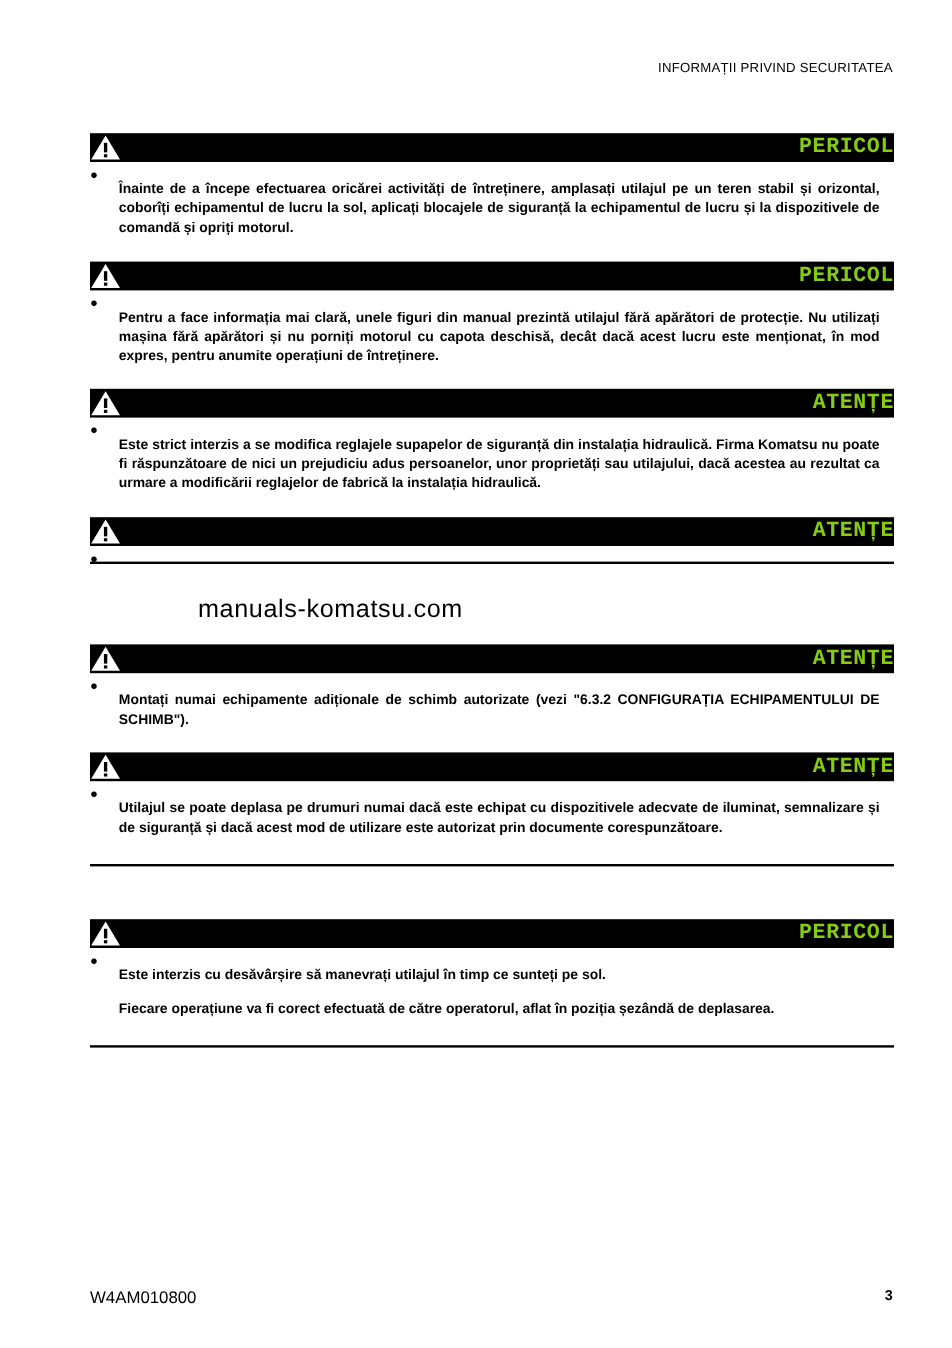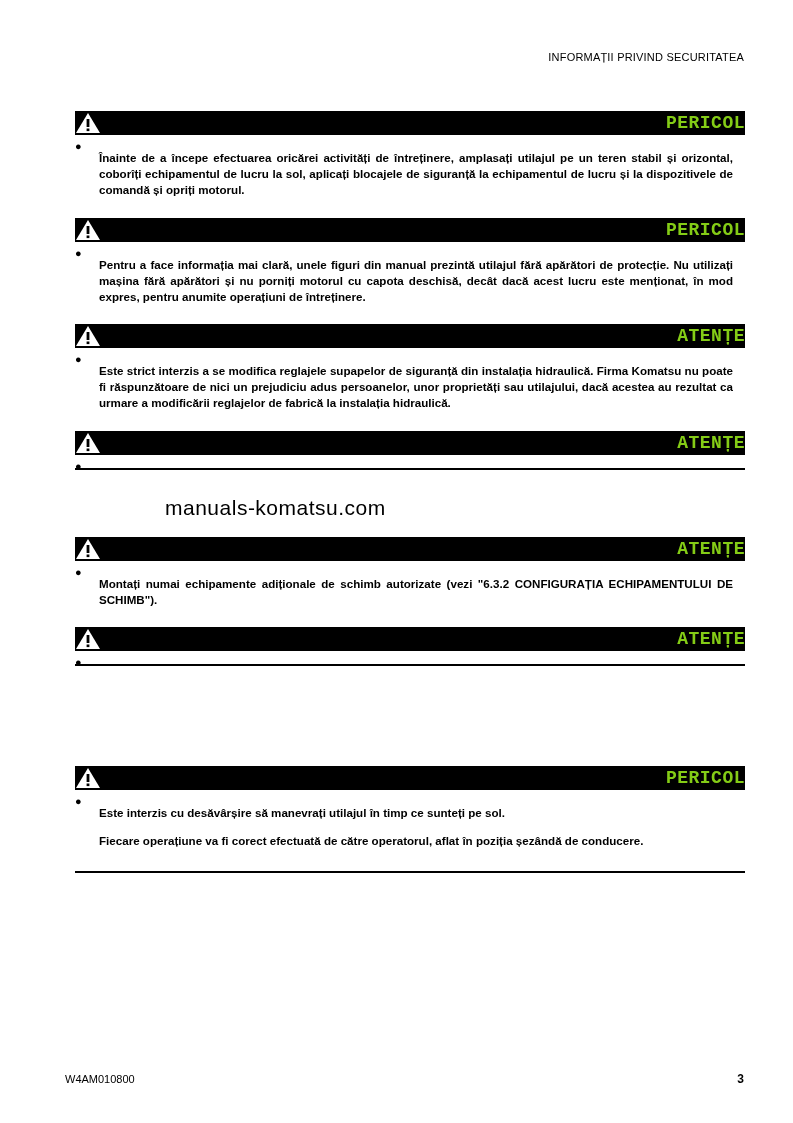--- a/index.html
+++ b/index.html
@@ -10,21 +10,21 @@
     .banner { height:24px; background:#000; color:#84cc16; display:flex; align-items:center; justify-content:space-between;font-family:Liberation Mono, monospace; }
     .banner .icon { width:26px; height:22px; margin-right:10px; display:inline-block; }
     .banner .label { font-size:18px; font-weight:bold; letter-spacing:0.5px; }
     .body { position:relative; padding:3px 0 6px 12px; font-size:11.6px; line-height:16px; font-weight:bold;
             text-align:justify; font-family:"Liberation Sans Narrow","Liberation Sans", sans-serif; }
     .body p { margin:12px; }
     .bullet { position:absolute; left:0; top:3px; font-size:11px; }
     .rule { height:2px; background:#000; margin-top:4px; }
     .watermark { position:absolute; left:165px; top:473px; font-size:21px; color:#000; font-weight:normal;
                  letter-spacing:0.5px; pointer-events:none;margin-top:23px; }
-    .footer-code { position:absolute; left:65px; top:1073px; font-size:11px; }
+    .footer-code { position:absolute; left:75px; top:1073px; font-size:14px; }
     .footer-page { position:absolute; right:49px; top:1072px; font-size:12px; font-weight:bold; }
   </style>
 </head>
 <body>
 
 <div class="header-title">INFORMAȚII PRIVIND SECURITATEA</div>
 
 <div class="block" style="top:111px;">
   <div class="banner">
     <svg class="icon" viewBox="0 0 26 22">
@@ -108,37 +108,38 @@
   <div class="banner">
     <svg class="icon" viewBox="0 0 26 22">
         <polygon points="13,1 25,21 1,21" fill="#fff"></polygon>
         <rect x="11.6" y="7" width="2.8" height="8" fill="#000"></rect>
         <rect x="11.6" y="16.5" width="2.8" height="2.6" fill="#000"></rect>
       </svg>
     <span class="label">ATENȚE</span>
   </div>
   <div class="body">
     <span class="bullet">●</span>
+    <p>Utilajul se poate deplasa pe drumuri numai dacă este echipat cu dispozitivele adecvate de iluminat, semnalizare și de siguranță și dacă acest mod de utilizare este autorizat prin documente corespunzătoare.</p>
   </div>
   <div class="rule"></div>
 </div>
 
 <div class="block" style="top:766px;">
   <div class="banner">
     <svg class="icon" viewBox="0 0 26 22">
         <polygon points="13,1 25,21 1,21" fill="#fff"></polygon>
         <rect x="11.6" y="7" width="2.8" height="8" fill="#000"></rect>
         <rect x="11.6" y="16.5" width="2.8" height="2.6" fill="#000"></rect>
       </svg>
     <span class="label">PERICOL</span>
   </div>
   <div class="body">
     <span class="bullet">●</span>
     <p>Este interzis cu desăvârșire să manevrați utilajul în timp ce sunteți pe sol.</p>
-    <p>Fiecare operațiune va fi corect efectuată de către operatorul, aflat în poziția șezândă de conducere.</p>
+    <p>Fiecare operațiune va fi corect efectuată de către operatorul, aflat în poziția șezândă de deplasarea.</p>
   </div>
   <div class="rule"></div>
 </div>
 
 <div class="watermark">manuals-komatsu.com</div>
 
 <div class="footer-code">W4AM010800</div>
 <div class="footer-page">3</div>
 
 </body></html>

